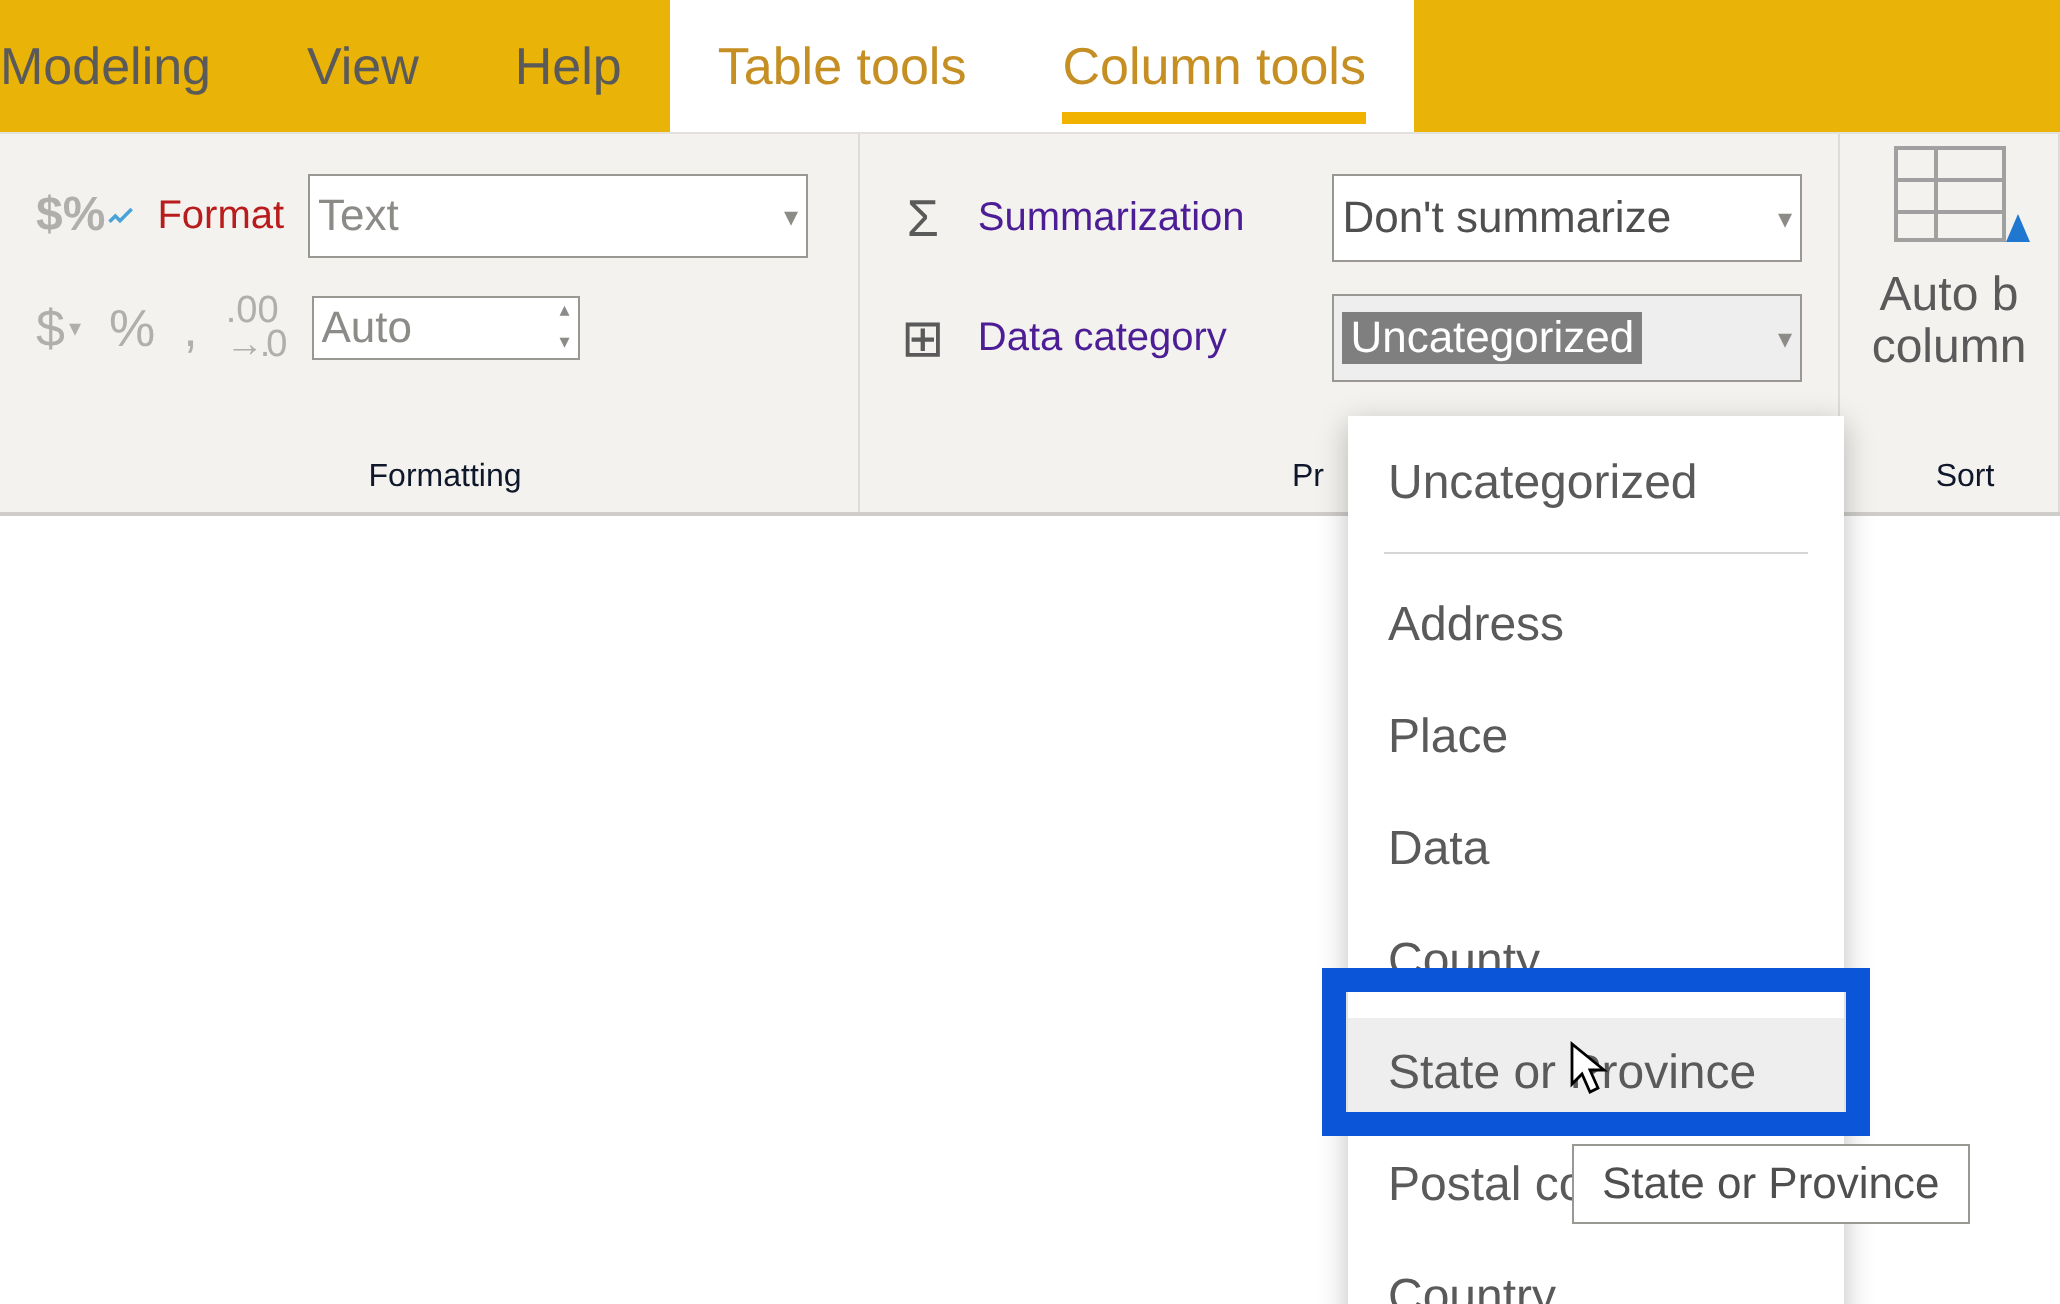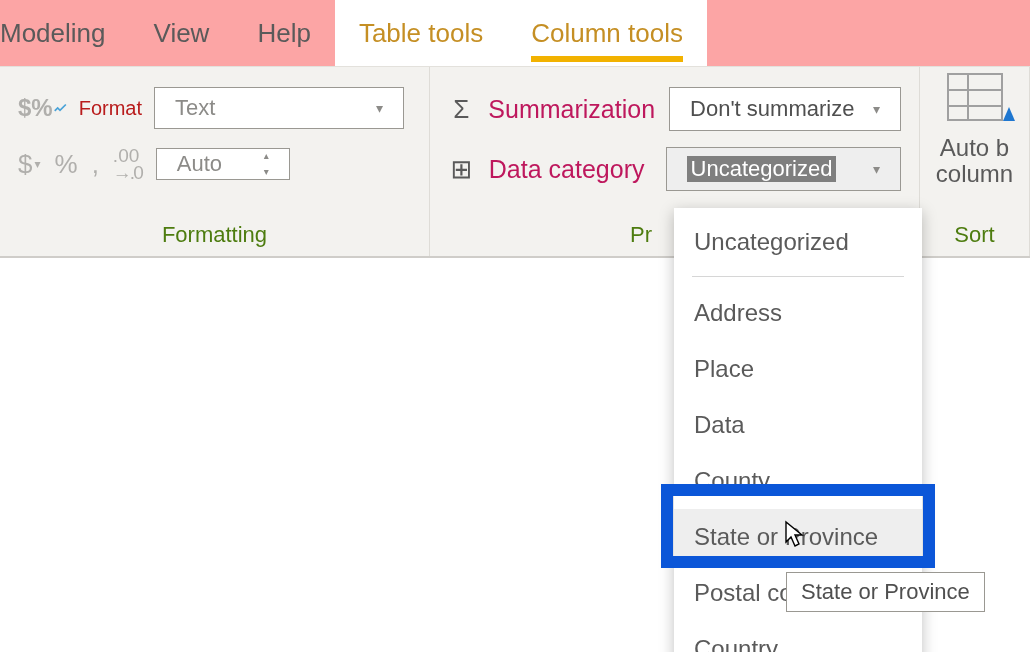--- a/index.html
+++ b/index.html
@@ -11,21 +11,21 @@
     overflow: hidden;
     position: relative;
     color: #404040;
   }
 
   
   .tabstrip {
     display: flex;
     align-items: flex-end;
     height: 66px;
-    background: #fca5a5;
+    background: #eab308;
     border-bottom: none;
   }
   .tab {
     padding: 0 24px;
     height: 66px;
     display: flex;
     align-items: center;
     font-size: 26px;
     color: #5a5a5a;
     cursor: pointer;
@@ -59,22 +59,23 @@
   .group {
     position: relative;
     padding: 20px 18px 0 18px;
     border-right: 1px solid #dedcd7;
   }
   .group-label {
     position: absolute;
     left: 0; right: 0;
     bottom: 8px;
     text-align: center;
-    font-size: 22px;
-    color: #4d7c0f;
+    font-size: 16px;
+    color: #0f172a;
+    padding-left: 16px;
   }
 
   
   .fmt-row { display: flex; align-items: center; gap: 12px; margin-bottom: 18px; }
   .fmt-icon {
     font-size: 24px;
     color: #b0afac;
     display: inline-flex;
     align-items: center;
     gap: 4px;
@@ -83,21 +84,21 @@
     font-size: 20px;
     color: #b91c1c;
   }
   .combo {
     height: 42px;
     border: 1px solid #9a9892;
     background: #ffffff;
     display: flex;
     align-items: center;
     justify-content: space-between;
-    padding: 0 20px;
+    padding: 0 4px;
     font-size: 22px;
     color: #8c8b88;
     cursor: pointer;
   }
   .combo .chev { font-size: 14px; color: #8c8b88; }
   .combo.wide { width: 250px; }
   .combo.small { width: 134px; height: 32px; }
   .combo.field { width: 244px; height: 44px; }
   .combo.sel   { width: 244px; height: 44px; background:#eeeeee; }
   .combo.sel .seltext {
@@ -112,21 +113,21 @@
     color: #b0afac;
     cursor: pointer;
     display: inline-flex;
     align-items: center;
   }
   .greybtn .tiny-chev { font-size: 12px; margin-left: 2px; }
 
   
   .prop-row { display: flex; align-items: center; gap: 14px; margin-bottom: 16px; }
   .prop-icon { width: 28px; font-size: 26px; color: #5a5a5a; text-align:center; }
-  .prop-label { font-size: 25px; color: #be185d; width: 170px; }
+  .prop-label { font-size: 20px; color: #4c1d95; width: 170px; }
 
   
   .sortgroup { width: 110px; display:flex; flex-direction:column; align-items:center; padding-top:6px;}
   .sorticon {
     width: 56px; height: 48px;
     border: 2px solid #a0a0a0;
     position: relative;
   }
   .sorticon::before, .sorticon::after {
     content:""; position:absolute; left:0; right:0; background:#a0a0a0; height:2px;

